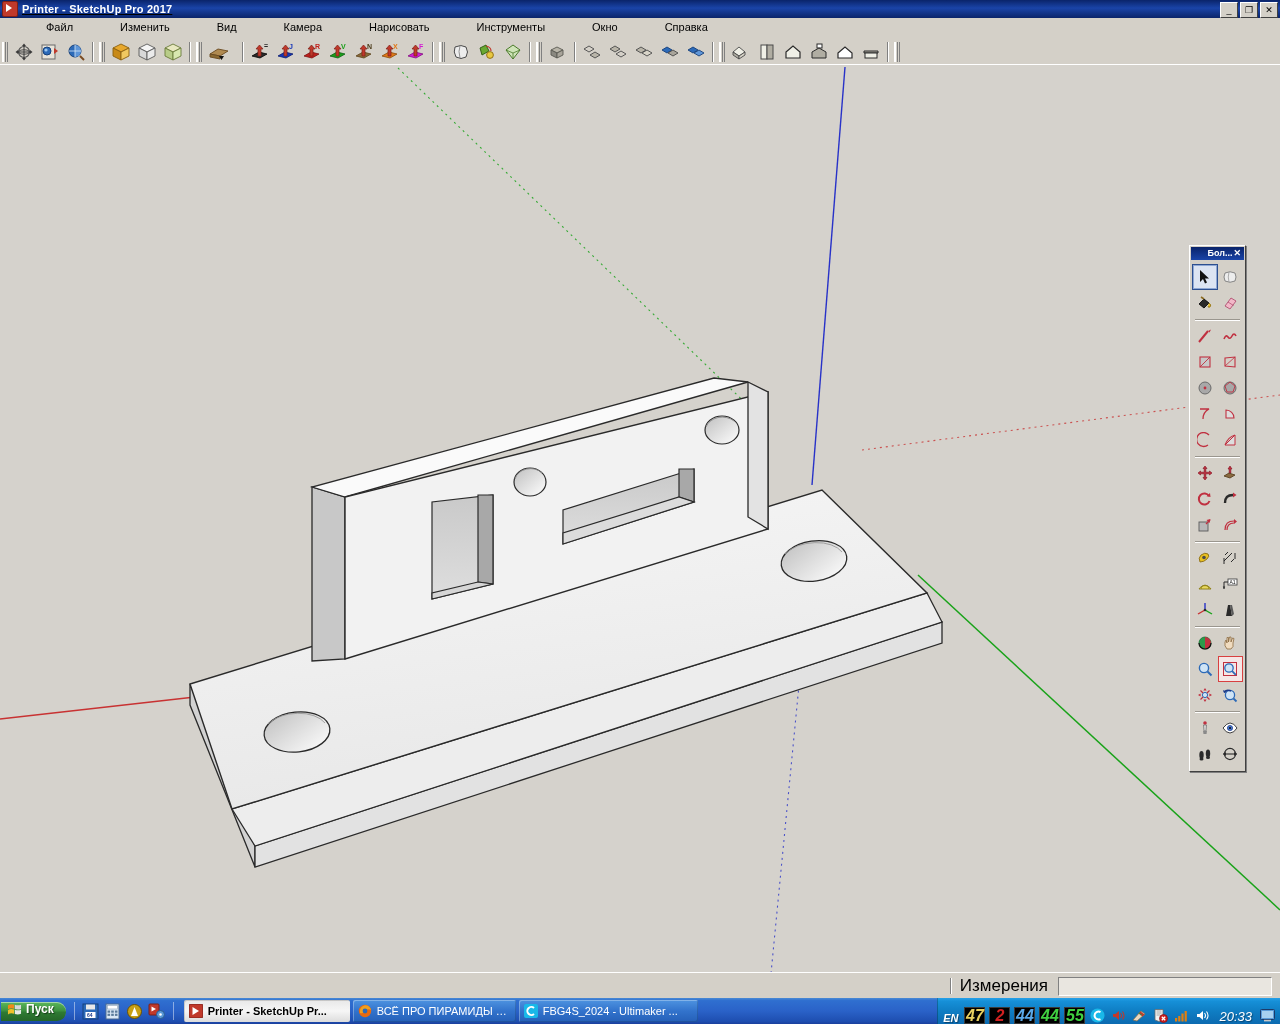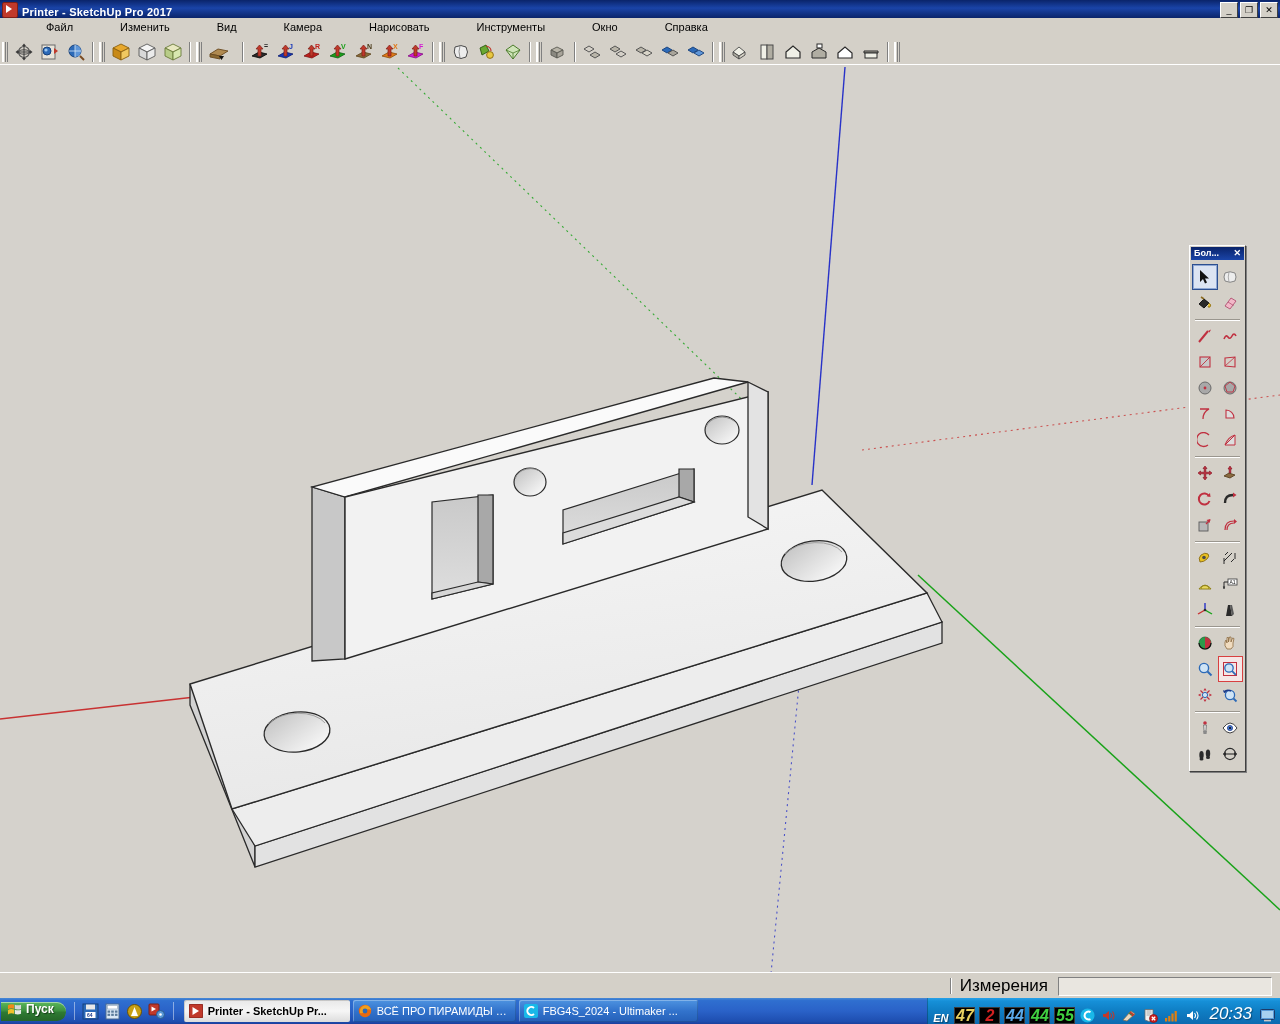--- a/index.html
+++ b/index.html
@@ -9,21 +9,21 @@
     font-size:11px;
     background:#d4d0c8;
     -webkit-font-smoothing:antialiased;
   }
   .app{position:relative;width:1280px;height:1024px;}
 
   
   .titlebar{
     position:absolute;left:0;top:0;width:1280px;height:18px;
     background:linear-gradient(180deg,#0a246a 0%,#1a44a8 45%,#0a246a 100%);
-    display:flex;align-items:flex-end;
+    display:flex;align-items:center;text-decoration:underline;
   }
   .titlebar .tb-icon{
     width:14px;height:14px;margin-left:2px;margin-right:4px;
     background:#c0392b;border:1px solid #7d2018;border-radius:2px;
     position:relative;flex:0 0 auto;
   }
   .titlebar .tb-icon:after{
     content:"";position:absolute;left:3px;top:2px;width:0;height:0;
     border-left:6px solid #fff;border-top:4px solid transparent;border-bottom:4px solid transparent;
   }
@@ -80,21 +80,21 @@
   
   .palette{
     position:absolute;left:1189px;top:245px;width:55px;
     background:#d4d0c8;
     border:1px solid;border-color:#fff #404040 #404040 #fff;
     box-shadow:1px 1px 0 #808080;
   }
   .palette-title{
     height:13px;margin:1px;
     background:linear-gradient(180deg,#0a246a,#1a44a8);
-    display:flex;align-items:center;justify-content:space-between;
+    display:flex;align-items:center;justify-content:flex-end;
     padding:0 2px 0 3px;
   }
   .palette-title span{color:#fff;font-size:9px;font-weight:bold;line-height:13px;}
   .palette-close{
     color:#fff;font-size:10px;font-weight:bold;line-height:1;cursor:default;
     padding:0 1px;
   }
   .palette-body{padding:3px 2px 4px 2px;}
   .prow{display:flex;justify-content:center;}
   .pbtn{
@@ -165,21 +165,21 @@
     flex:0 0 auto;
     font-style:italic;
   }
   .lang{color:#fff;font-size:11px;font-weight:bold;margin-right:2px;text-shadow:1px 1px 1px rgba(0,0,0,.4);}
   .gadget{
     width:19px;height:15px;background:#000;border:1px solid #3a3a3a;
     display:flex;align-items:center;justify-content:center;
     font-family:"Liberation Sans",sans-serif;font-size:16px;font-weight:bold;line-height:1;
   }
   .tray-icon{width:17px;height:17px;display:flex;align-items:center;justify-content:center;}
-  .clock{color:#fff;font-size:17px;margin:8px 3px 0 4px;text-shadow:1px 1px 1px rgba(0,0,0,.35);white-space:nowrap;}
+  .clock{color:#fff;font-size:13px;margin:8px 3px 0 4px;text-shadow:1px 1px 1px rgba(0,0,0,.35);white-space:nowrap;}
 </style>
 </head>
 <body>
 
 <div class="app">
 
   <div class="titlebar">
     <div class="tb-icon"></div>
     <div class="tb-title">Printer - SketchUp Pro 2017</div>
     <div class="tb-buttons">

